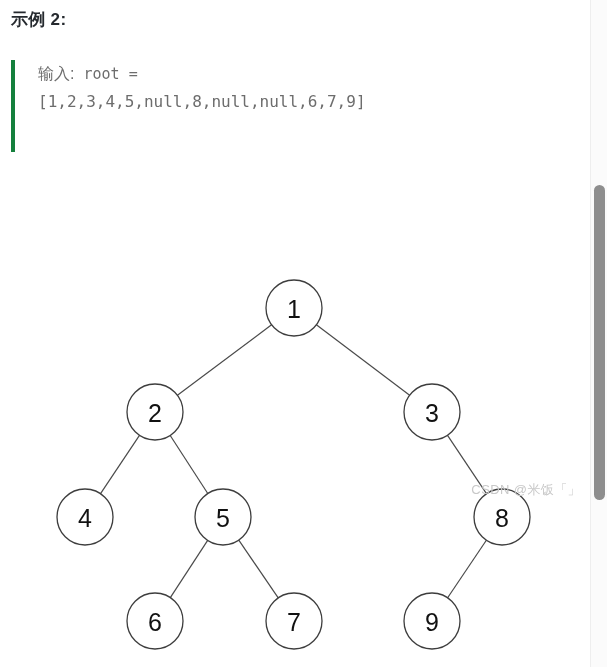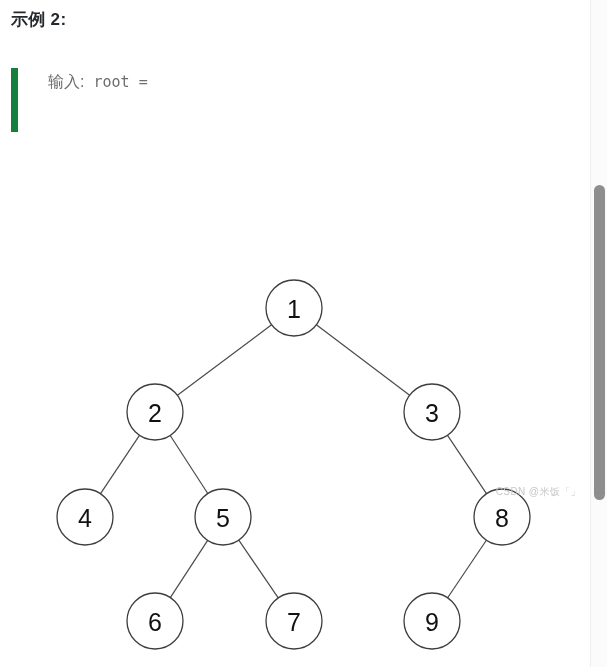--- a/index.html
+++ b/index.html
@@ -32,24 +32,24 @@
     color: #25292e;
     letter-spacing: 0.3px;
     line-height: 24px;
     white-space: pre;
   }
 
   
   .quote-block {
     position: absolute;
     left: 11px;
-    top: 68px;
+    top: 60px;
     width: 560px;
-    border-left: 7px solid #15803d;
-    padding-left: 30px;
+    border-left: 4px solid #15803d;
+    padding-left: 23px;
     box-sizing: border-box;
   }
   .quote-line {
     color: #6d6d6d;
     font-size: 16px;
     line-height: 28px;
     white-space: pre;
     font-family: "DejaVu Sans Mono", "Liberation Mono", monospace;
   }
   .quote-line.label-line {
@@ -111,38 +111,39 @@
     height: 315px;
     border-radius: 6px;
     background: #8e8e8e;
   }
 
   
   .watermark {
     position: absolute;
     right: 26px;
     bottom: 6px;
-    font-size: 10px;
+    font-size: 13px;
     color: #c8c8c8;
     font-family: "Liberation Sans", sans-serif;
     white-space: pre;
     letter-spacing: 0.4px;
   }
 </style>
 </head>
 <body>
 
 <div id="page">
 
   <div class="heading">示例 2:</div>
 
   <div class="quote-block">
 
     <div class="quote-line label-line"><span>输入:</span><span class="mono"> root =</span></div>
 
+    <div class="quote-line">[1,2,3,4,5,null,8,null,null,6,7,9]</div>
 
     <div class="quote-gap"></div>
 
 
     <div class="quote-gap"></div>
 
 
   </div>
 
   <div class="tree-wrap">

